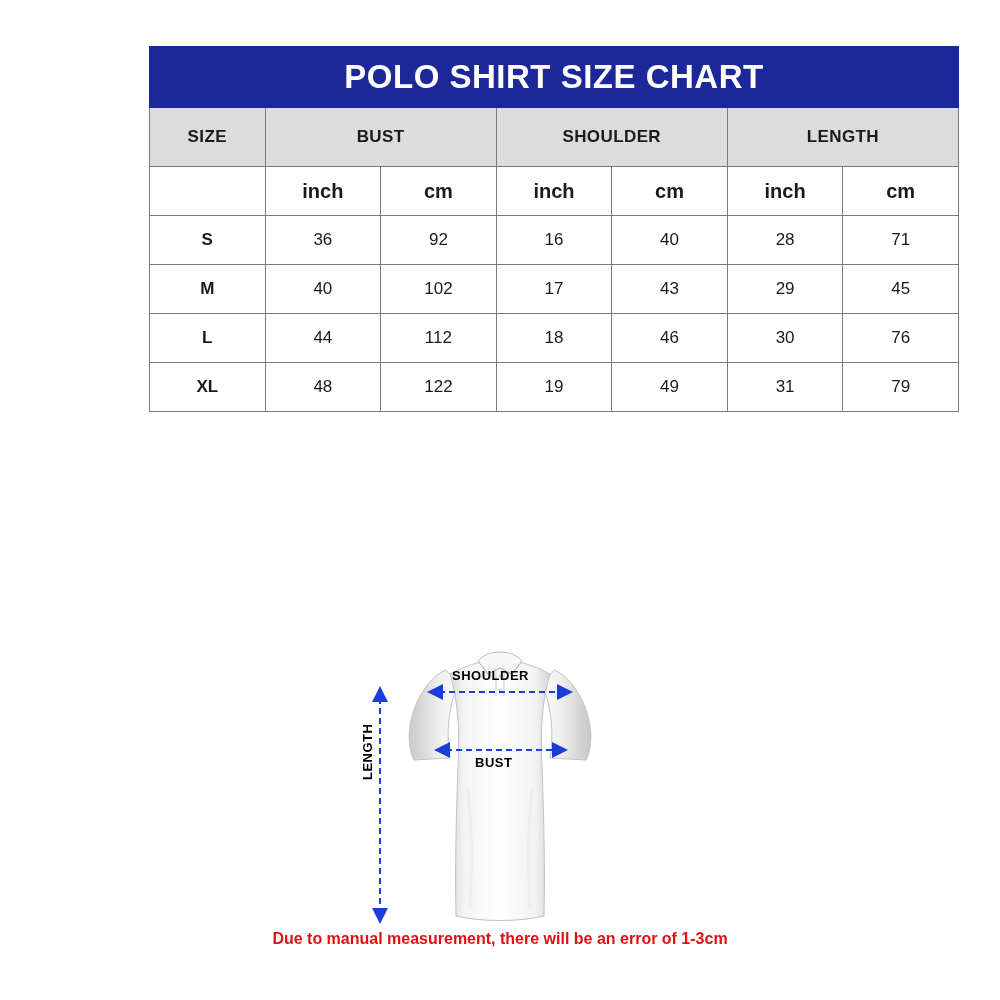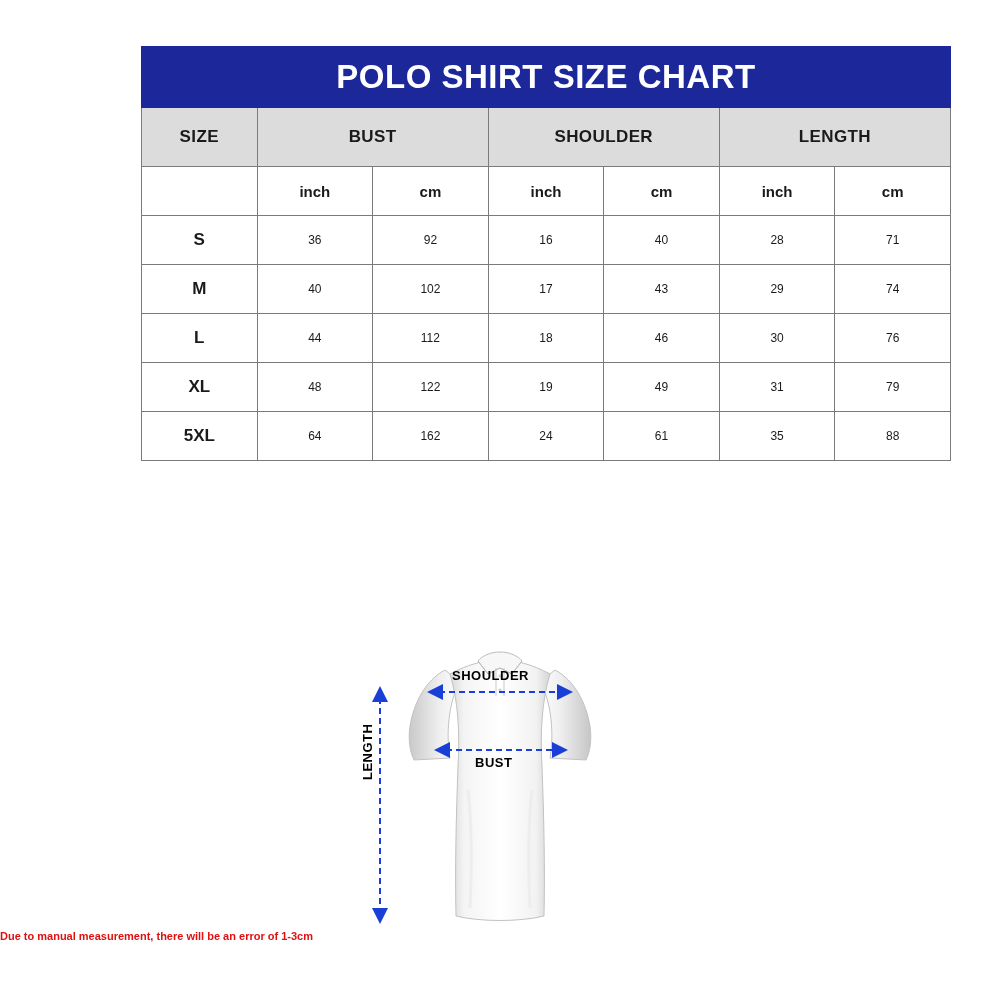--- a/index.html
+++ b/index.html
@@ -11,21 +11,21 @@
     width: 1000px;
     height: 1000px;
     font-family: "Liberation Sans", sans-serif;
     color: #1a1a1a;
     position: relative;
     overflow: hidden;
   }
 
   .chart-wrap {
     position: absolute;
-    left: 93px;
+    left: 101px;
     top: 46px;
     width: 658px;
     padding-left: 48px;
   }
 
   table.size-chart {
     width: 810px;
     border-collapse: collapse;
     table-layout: fixed;
   }
@@ -51,38 +51,38 @@
   .hdr-cell {
     background: #dcdcdc;
     font-size: 17px;
     font-weight: bold;
     height: 58px;
     letter-spacing: 0.4px;
   }
 
   .unit-cell {
     background: #ffffff;
-    font-size: 15px;
+    font-size: 20px;
     font-weight: bold;
     height: 48px;
   }
 
   .unit-blank {
     background: #ffffff;
     height: 48px;
   }
 
   .size-cell {
     font-size: 17px;
     font-weight: bold;
     height: 48px;
   }
 
   .val-cell {
-    font-size: 12px;
+    font-size: 17px;
     font-weight: normal;
     height: 48px;
   }
 
   
   .diagram {
     position: absolute;
     left: 0;
     top: 630px;
     width: 1000px;
@@ -114,23 +114,23 @@
     transform: rotate(-90deg);
     transform-origin: left top;
     white-space: nowrap;
   }
 
   .note {
     position: absolute;
     left: 0;
     top: 930px;
     width: 1000px;
-    text-align: left;
+    text-align: center;
     color: #e01010;
-    font-size: 11px;
+    font-size: 16px;
     font-weight: bold;
   }
 </style>
 </head>
 <body>
 
 <div class="chart-wrap">
   <table class="size-chart">
     <tbody>
       <tr>
@@ -161,48 +161,39 @@
         <td class="val-cell">28</td>
         <td class="val-cell">71</td>
       </tr>
       <tr>
         <td class="size-cell">M</td>
         <td class="val-cell">40</td>
         <td class="val-cell">102</td>
         <td class="val-cell">17</td>
         <td class="val-cell">43</td>
         <td class="val-cell">29</td>
-        <td class="val-cell">74</td>
+        <td class="val-cell">45</td>
       </tr>
       <tr>
         <td class="size-cell">L</td>
         <td class="val-cell">44</td>
         <td class="val-cell">112</td>
         <td class="val-cell">18</td>
         <td class="val-cell">46</td>
         <td class="val-cell">30</td>
         <td class="val-cell">76</td>
       </tr>
       <tr>
         <td class="size-cell">XL</td>
         <td class="val-cell">48</td>
         <td class="val-cell">122</td>
         <td class="val-cell">19</td>
         <td class="val-cell">49</td>
         <td class="val-cell">31</td>
         <td class="val-cell">79</td>
-      </tr>
-      <tr>
-        <td class="size-cell">5XL</td>
-        <td class="val-cell">64</td>
-        <td class="val-cell">162</td>
-        <td class="val-cell">24</td>
-        <td class="val-cell">61</td>
-        <td class="val-cell">35</td>
-        <td class="val-cell">88</td>
       </tr>
     </tbody>
   </table>
 </div>
 
 <div class="diagram">
 
   <div class="shirt">
     <svg width="220" height="290" viewBox="0 0 220 290" xmlns="http://www.w3.org/2000/svg">
       <defs>

